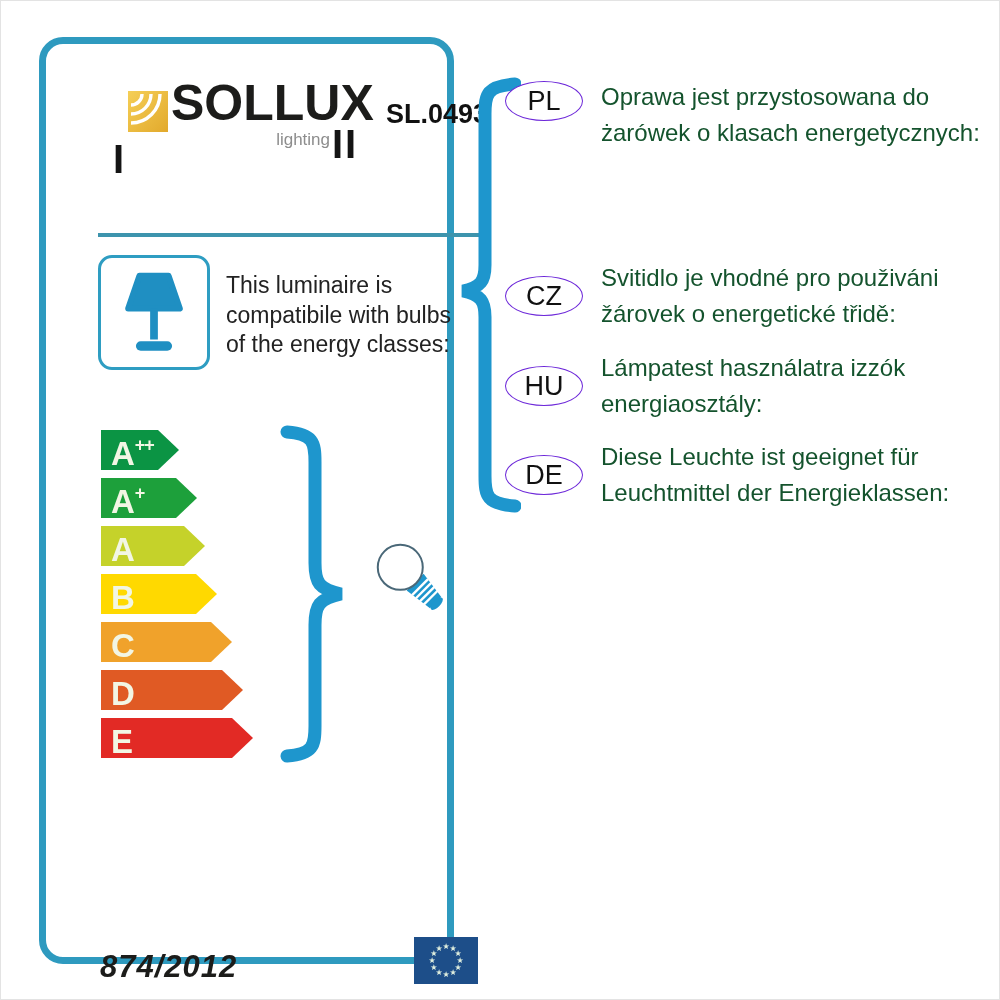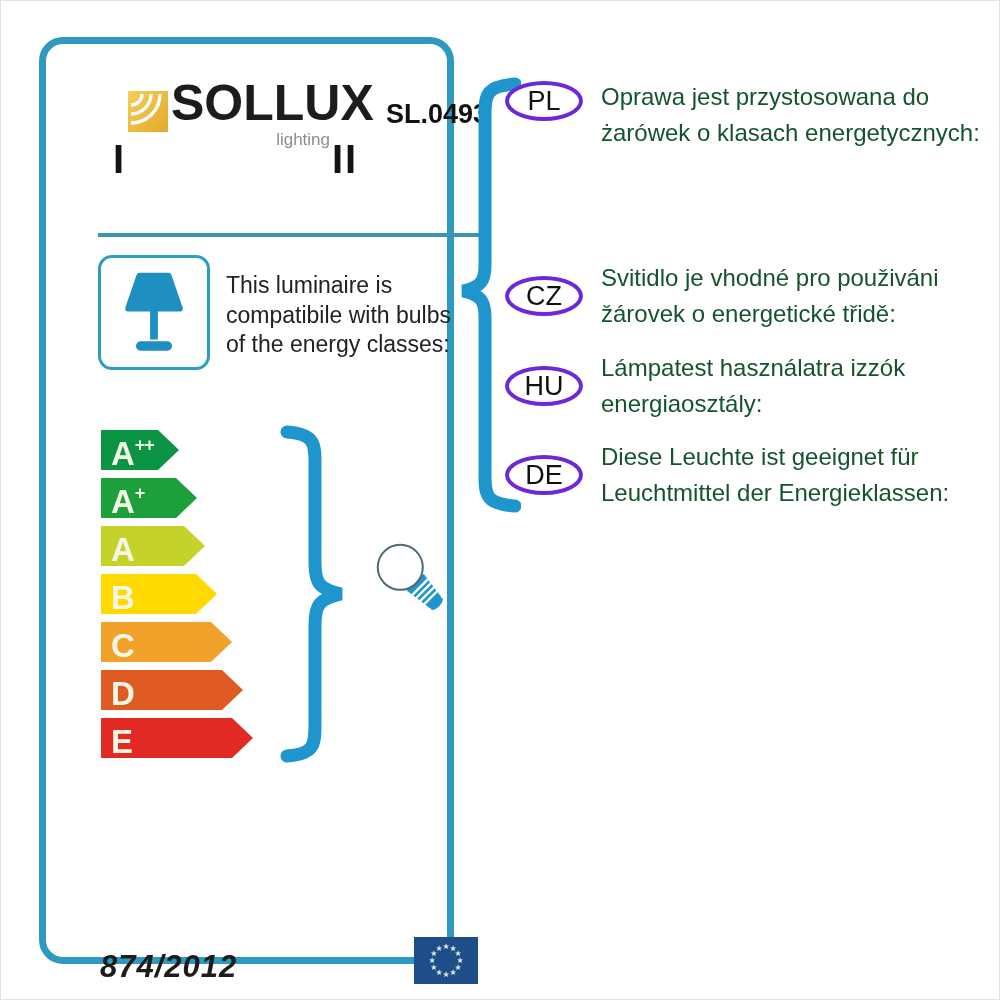--- a/index.html
+++ b/index.html
@@ -23,21 +23,21 @@
   .brand-sub {
     position:absolute; left:126px; top:86px; width:158px; text-align:right;
     font-size:17px; color:#8d8d8d;
   }
   .product-code {
     position:absolute; left:340px; top:55px;
     font-size:27px; font-weight:bold; color:#111;
   }
   .mark { position:absolute; font-size:40px; font-weight:bold; color:#141414; line-height:1; }
   .mark-left  { left:67px;  top:95px; }
-  .mark-right { left:286px; top:95px; letter-spacing:2px; }
+  .mark-right { left:286px; top:80px; letter-spacing:2px; }
   .divider { position:absolute; left:52px; top:189px; width:385px; height:4px; background:#3d94ad; }
 
   .lamp-box {
     position:absolute; left:52px; top:211px; width:112px; height:115px;
     border:3px solid #2e9dc2; border-radius:14px; background:#fff;
   }
   .lamp-box svg { position:absolute; left:10px; top:8px; width:86px; height:92px; }
 
   .desc {
     position:absolute; left:180px; top:227px; width:246px;
@@ -68,21 +68,21 @@
   .eu-flag text { font-family:"DejaVu Sans", sans-serif; }
 
   
   .t-row { position:absolute; left:504px; display:flex; align-items:center; }
   .t0 { top:78px;  align-items:flex-start; }
   .t1 { top:168px; }
   .t2 { top:259px; }
   .t3 { top:349px; }
   .t4 { top:438px; }
   .lang-oval {
-    flex:0 0 auto; width:78px; height:40px; border:4px solid #6d28d9; border-radius:50%;
+    flex:0 0 auto; width:78px; height:40px; border:1px solid #6d28d9; border-radius:50%;
     display:flex; align-items:center; justify-content:center; background:#fff;
   }
   .t0 .lang-oval { margin-top:2px; }
   .lang-code { font-size:27px; color:#111; line-height:1; }
   .t-text { margin-left:18px; font-size:24px; line-height:36px; color:#14532d; white-space:nowrap; }
 </style>
 </head>
 <body>
 
 <div class="canvas">

